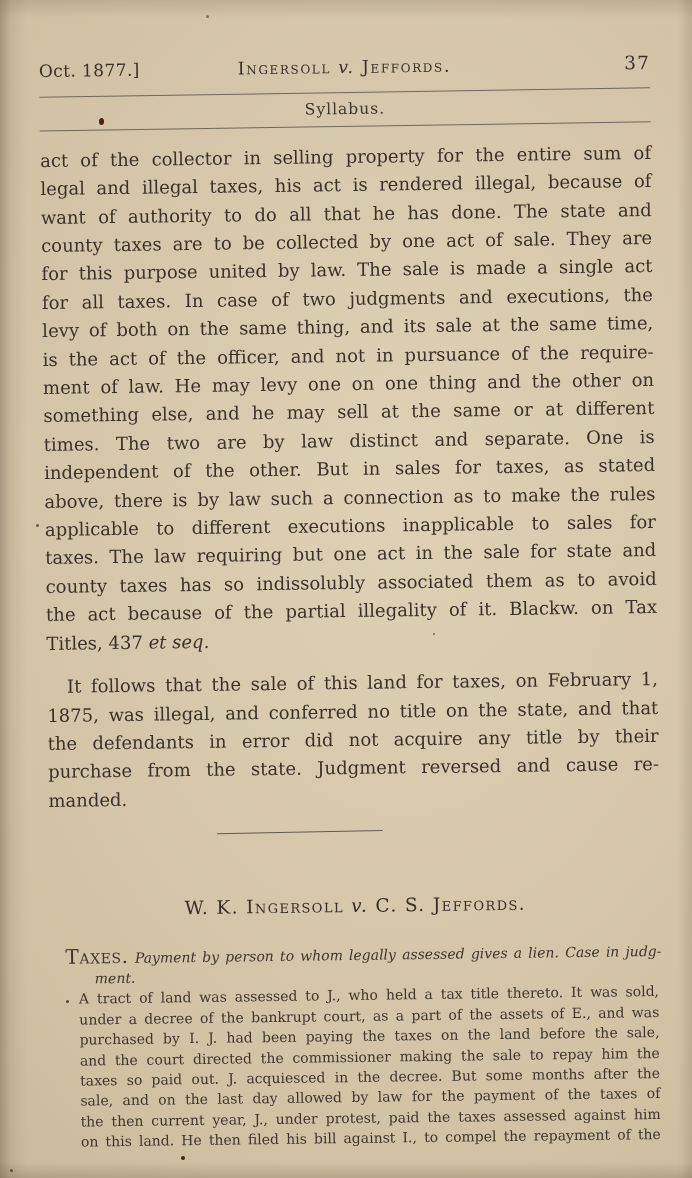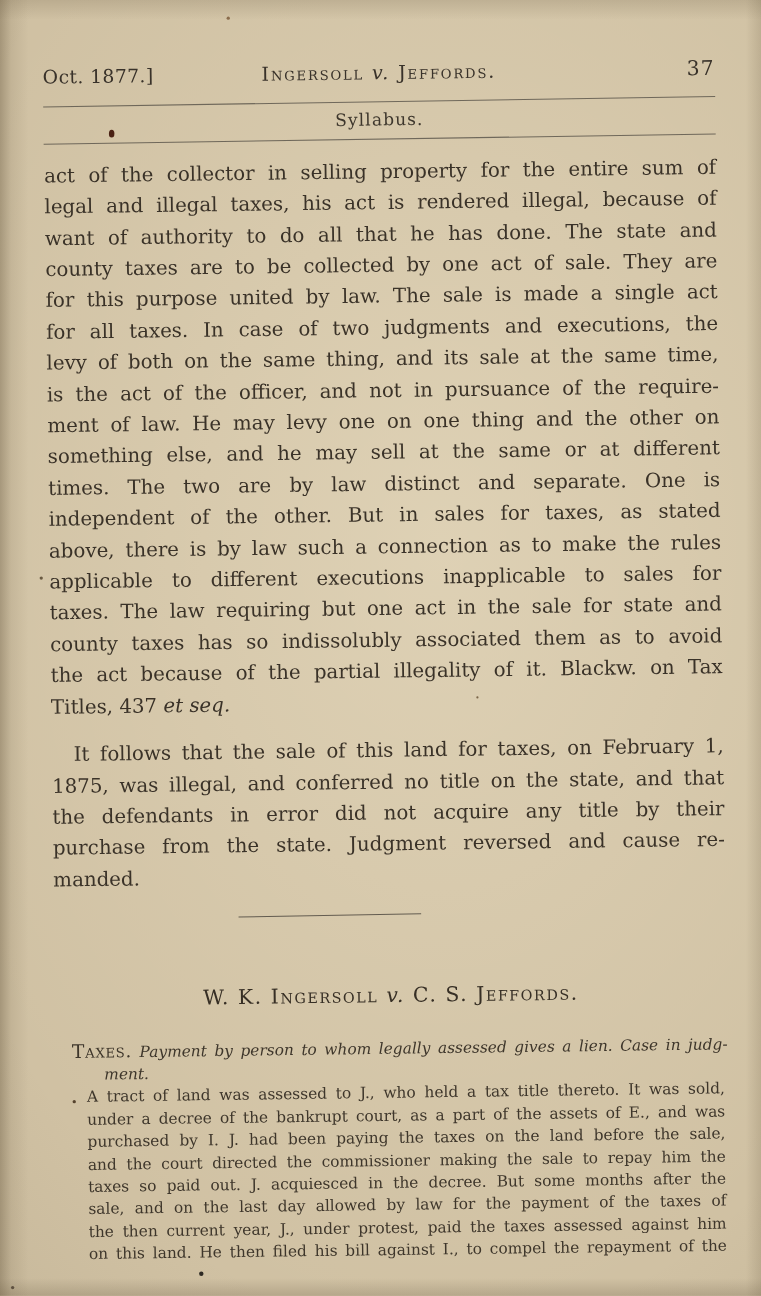--- a/index.html
+++ b/index.html
@@ -40,21 +40,21 @@
   .jline{text-align:justify;text-align-last:justify;white-space:normal;
     word-spacing:1px;}
   .plainline{text-align:left;}
   .para2 .list .jline:first-child{text-indent:20px;}
   .divider{width:166px;height:1.4px;background:#565046;margin:20px 0 0 168px;
     transform:rotate(-0.3deg);opacity:.9;}
   .caption{margin-top:62px;text-align:center;font-size:18.5px;
     letter-spacing:1.4px;color:#372f25;}
   .headnote{margin-top:27px;font-size:14px;line-height:20.4px;color:#3e362b;}
   .hn1{margin-left:15px;text-align:justify;text-align-last:justify;}
-  .hn1 .topic{font-size:17px;letter-spacing:.6px;}
+  .hn1 .topic{font-size:20px;letter-spacing:.6px;}
   .hn2{margin-left:44px;}
   .hnbody{margin-left:28px;margin-right:3px;}
   .speck{position:absolute;border-radius:50%;}
 </style>
 </head>
 <body>
 
 <div class="page">
 
   <div class="content">

